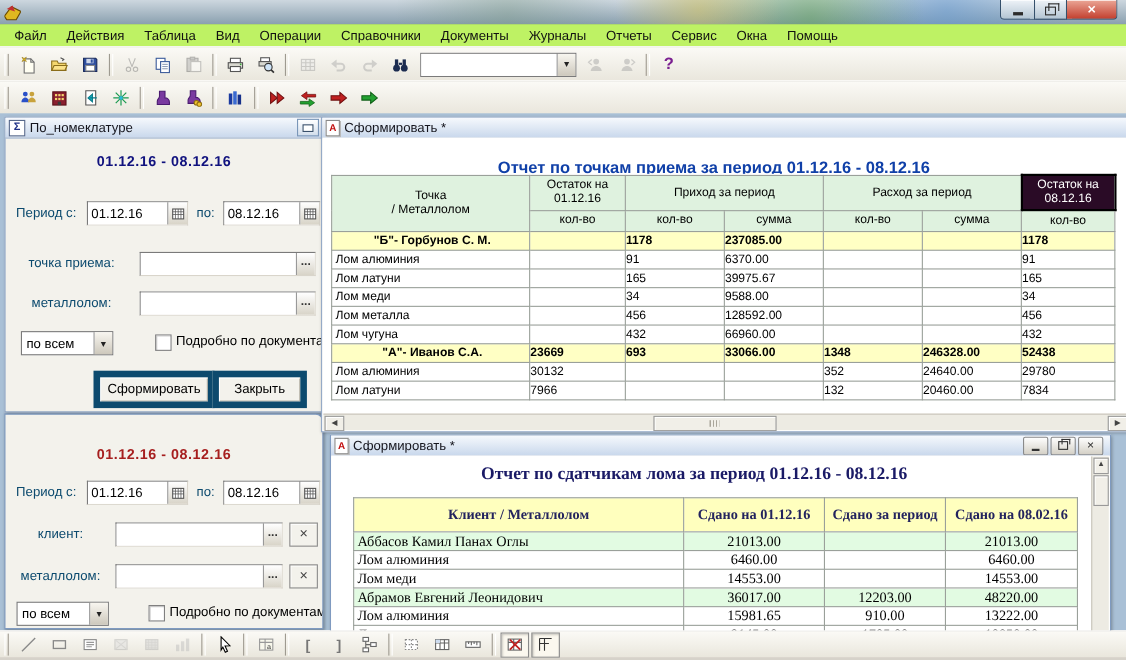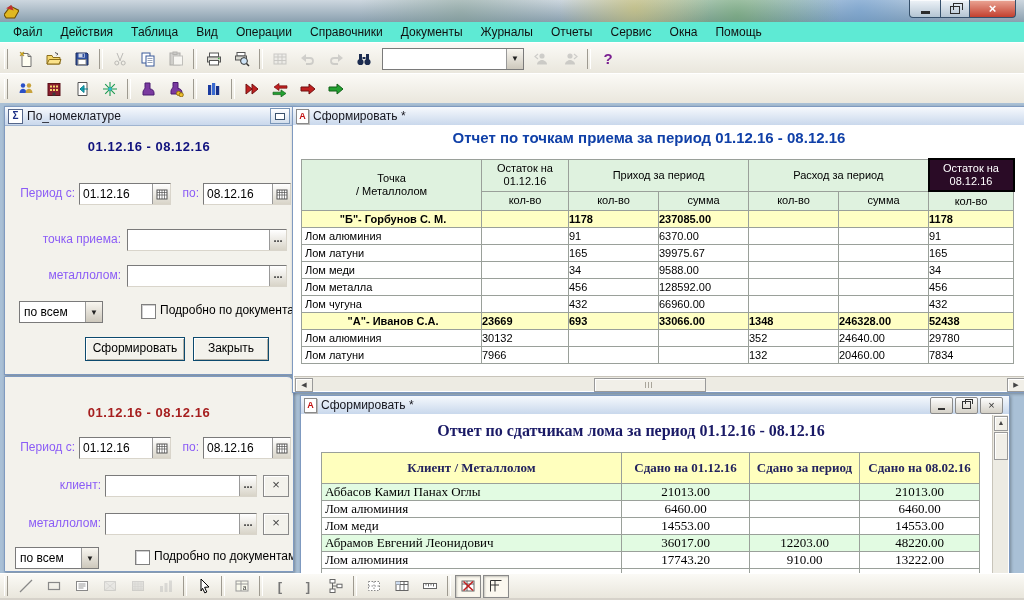--- a/index.html
+++ b/index.html
@@ -19,21 +19,21 @@
   .title-text{color:#101418;font-size:12px;line-height:22px;text-shadow:0 0 3px rgba(255,255,255,.8)}
   .winbtns{position:absolute;right:8px;top:0;display:flex}
   .wb{height:17px;border:1px solid #35506b;border-top:none;display:flex;align-items:center;justify-content:center;box-shadow:inset 0 1px 0 rgba(255,255,255,.7)}
   .wb-min{width:30px;border-radius:0 0 0 4px;background:linear-gradient(#eef3f8,#b4c5d3)}
   .wb-max{width:28px;border-left:none;border-right:none;background:linear-gradient(#eef3f8,#b4c5d3)}
   .wb-close{width:45px;border-radius:0 0 4px 0;background:linear-gradient(#eba696,#c3402f);color:#fff;font-weight:bold;font-size:13px}
   .g-min{width:9px;height:3px;background:#2c2c2c;margin-top:7px}
   .g-max{width:8px;height:6px;border:1px solid #2c2c2c;position:relative;margin-top:2px}
   .g-max i{position:absolute;left:2px;top:-4px;width:8px;height:6px;border:1px solid #2c2c2c;border-bottom:none;display:block}
   
-  .menubar{position:absolute;left:0;top:22px;right:0;height:20px;background:#5eead4;
+  .menubar{position:absolute;left:0;top:22px;right:0;height:20px;background:#bef264;
     border-bottom:1px solid #C9C5B9;display:flex;align-items:center;padding-left:4px}
   .menu-item{padding:0 9px;line-height:20px;color:#111}
   
   .toolbar{position:absolute;left:0;right:0;display:flex;align-items:center;padding:0 2px;
     background:linear-gradient(#FBFAF6,#E9E6DC);border-top:1px solid #fff;border-bottom:1px solid #BBB6AA}
   .grip{width:2px;height:20px;border-left:1px solid #fff;border-right:1px solid #9e9a90;margin:0 4px 0 2px}
   .tsep{width:2px;height:20px;border-left:1px solid #9e9a90;border-right:1px solid #fff;margin:0 3px}
   .tbtn{width:24px;height:21px;display:flex;align-items:center;justify-content:center;margin:0 1px;border:1px solid transparent}
   .tbtn svg{width:16px;height:16px}
   .tbtn.dim{opacity:.45;filter:grayscale(1)}
@@ -60,35 +60,35 @@
   .mini-btn{margin-left:auto;width:18px;height:14px;background:linear-gradient(#ffffff,#D2DEEC);border:1px solid #7a96b8;display:flex;align-items:center;justify-content:center}
   .mini-glyph{width:8px;height:5px;border:1px solid #39506b;background:#fff}
   .d-btns{margin-left:auto;display:flex;gap:2px;padding-right:3px}
   .cbtn{width:21px;height:15px;background:linear-gradient(#fefefe,#D4D0C6);border:1px solid #8a8a8a;border-radius:2px;display:flex;align-items:center;justify-content:center;font-size:11px;color:#333;line-height:1}
   .cb-min{width:7px;height:2px;background:#333;margin-top:7px}
   .cb-rest{width:7px;height:6px;border:1px solid #333;position:relative}
   .cb-rest i{position:absolute;left:2px;top:-3px;width:6px;height:4px;border:1px solid #333;border-bottom:none;display:block}
   
   .date-range{position:absolute;left:0;right:0;text-align:center;font-weight:bold;font-size:13px;letter-spacing:.5px}
   .navy{color:#10127E}.dred{color:#A61F1F}
-  .flabel{position:absolute;height:20px;line-height:20px;text-align:right;color:#8b5cf6;white-space:nowrap}
+  .flabel{position:absolute;height:20px;line-height:20px;text-align:center;color:#0c4a6e;white-space:nowrap}
   .xfield{position:absolute;height:20px;background:#fff;border:1px solid;border-color:#7a7a7a #d9d5cb #d9d5cb #7a7a7a;display:flex}
   .xinput{flex:1;min-width:0;border:none;outline:none;font:12px "Liberation Sans",sans-serif;padding:0 3px;background:#fff}
   .cal-btn{width:17px;background:linear-gradient(#ffffff,#d8d4c8);border-left:1px solid #999;display:flex;align-items:center;justify-content:center}
   .dots-btn{width:16px;background:linear-gradient(#ffffff,#d8d4c8);border-left:1px solid #999;text-align:center;font-weight:bold;line-height:16px;font-size:11px;color:#333}
   .clr-btn{position:absolute;width:24px;height:20px;background:#F3F2EC;border:1px solid #8a8a8a;box-shadow:inset 1px 1px 0 #fff;text-align:center;line-height:18px;font-size:13px;color:#444}
   .xselect{position:absolute;height:20px;background:#fff;border:1px solid #7a7a7a;display:flex;align-items:center}
   .xsel-val{flex:1;padding:0 4px;white-space:nowrap}
   .xsel-btn{width:16px;height:100%;background:linear-gradient(#f8f6f0,#cdc8bc);border-left:1px solid #999;font-size:8px;display:flex;align-items:center;justify-content:center;color:#222}
   .chk{position:absolute;width:13px;height:13px;background:#fff;border:1px solid #808080;box-shadow:inset 1px 1px 0 #cfcfcf}
   .chklbl{position:absolute;line-height:15px;white-space:nowrap}
-  .pbtn{position:absolute;height:22px;background:#F3F2EC;border:1px solid #0c4a6e;
+  .pbtn{position:absolute;height:22px;background:#F3F2EC;border:6px solid #0c4a6e;
     box-shadow:inset 1px 1px 0 #fff,inset -1px -1px 0 #b5b1a6;text-align:center;line-height:20px}
   
-  .r1-title{position:absolute;top:4px;left:0;width:712px;text-align:center;font-weight:bold;font-size:15px;color:#1040A8;white-space:nowrap}
+  .r1-title{position:absolute;top:19px;left:0;width:712px;text-align:center;font-weight:bold;font-size:15px;color:#1040A8;white-space:nowrap}
   table.r1{position:absolute;left:8px;top:33px;border-collapse:collapse;table-layout:fixed;font:11px "Liberation Sans",sans-serif;background:#fff}
   .r1 th,.r1 td{border:1px solid #9aa09a;overflow:hidden;white-space:nowrap;padding:0}
   .r1 thead th{background:#DFF2DF;font-weight:normal;text-align:center;padding:1px 2px;white-space:normal;line-height:13px}
   .r1 thead tr.h1 th{height:28px}
   .r1 thead tr.h2 th{height:16px}
   .r1 th.selcell{background:#2A0B26;color:#fff;border:2px solid #000;font-weight:normal}
   .r1 tbody td{height:16px}
   .r1 td.name{text-align:left;padding-left:3px}
   .r1 td.num{padding-right:4px}
   .r1 tr.sec td{background:#FFFFC4;font-weight:bold}
@@ -626,21 +626,21 @@
                 <td class="num">14553.00</td>
               </tr>
               <tr class="sec">
                 <td class="name">Абрамов Евгений Леонидович</td>
                 <td class="num">36017.00</td>
                 <td class="num">12203.00</td>
                 <td class="num">48220.00</td>
               </tr>
               <tr class="">
                 <td class="name">Лом алюминия</td>
-                <td class="num">17743.20</td>
+                <td class="num">15981.65</td>
                 <td class="num">910.00</td>
                 <td class="num">13222.00</td>
               </tr>
               <tr class="">
                 <td class="name">Лом латуни</td>
                 <td class="num">9145.00</td>
                 <td class="num">1705.00</td>
                 <td class="num">10850.00</td>
               </tr>
             </tbody>

